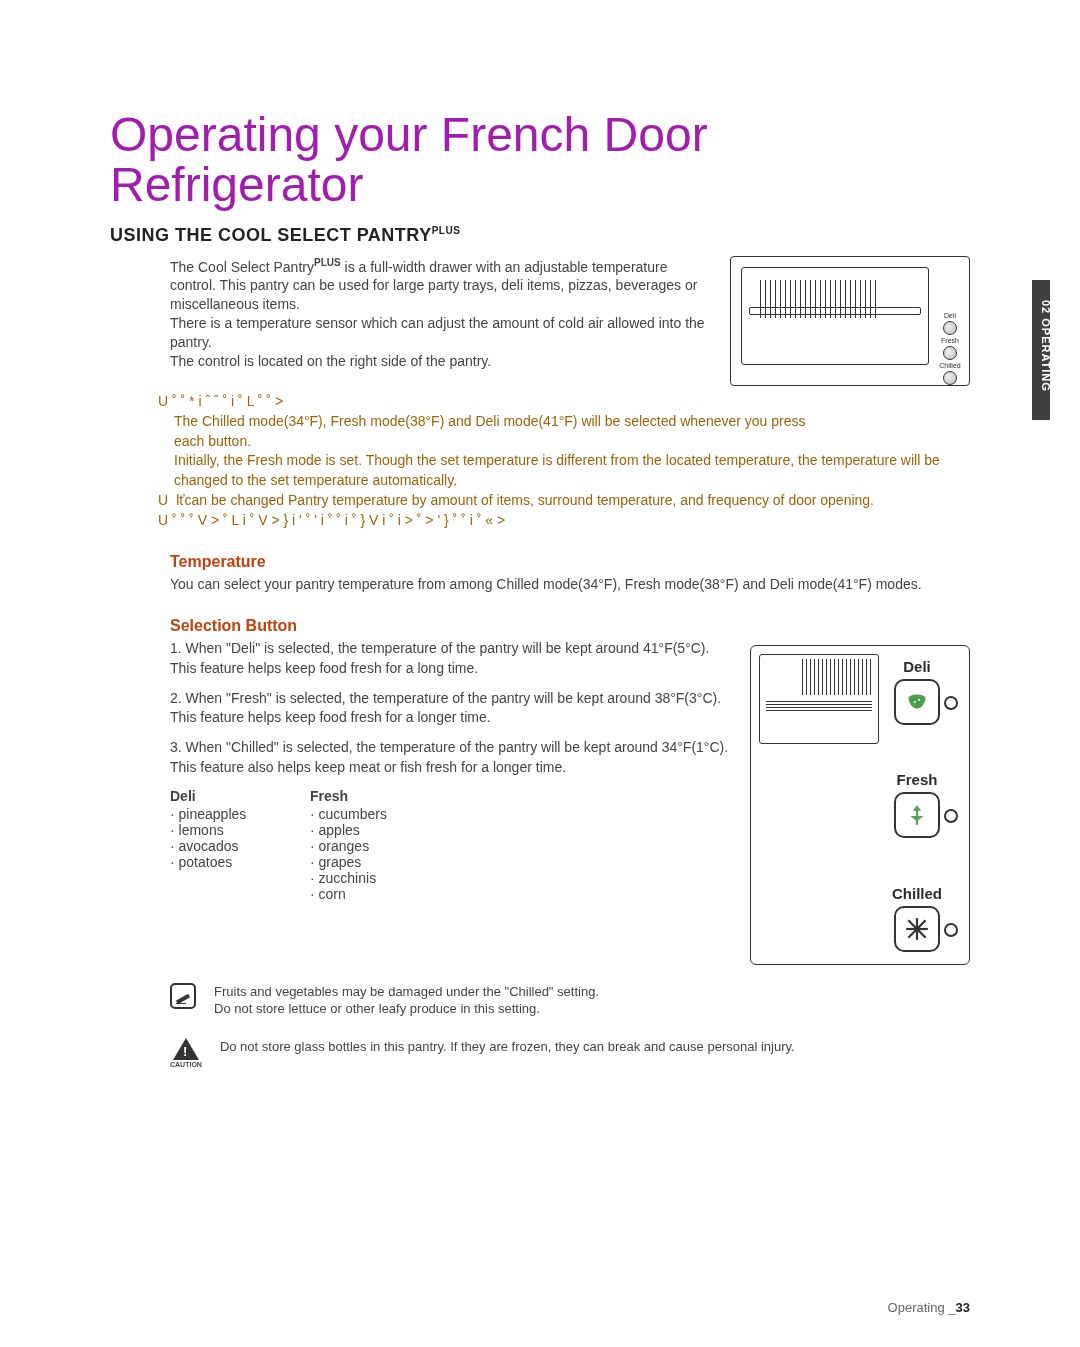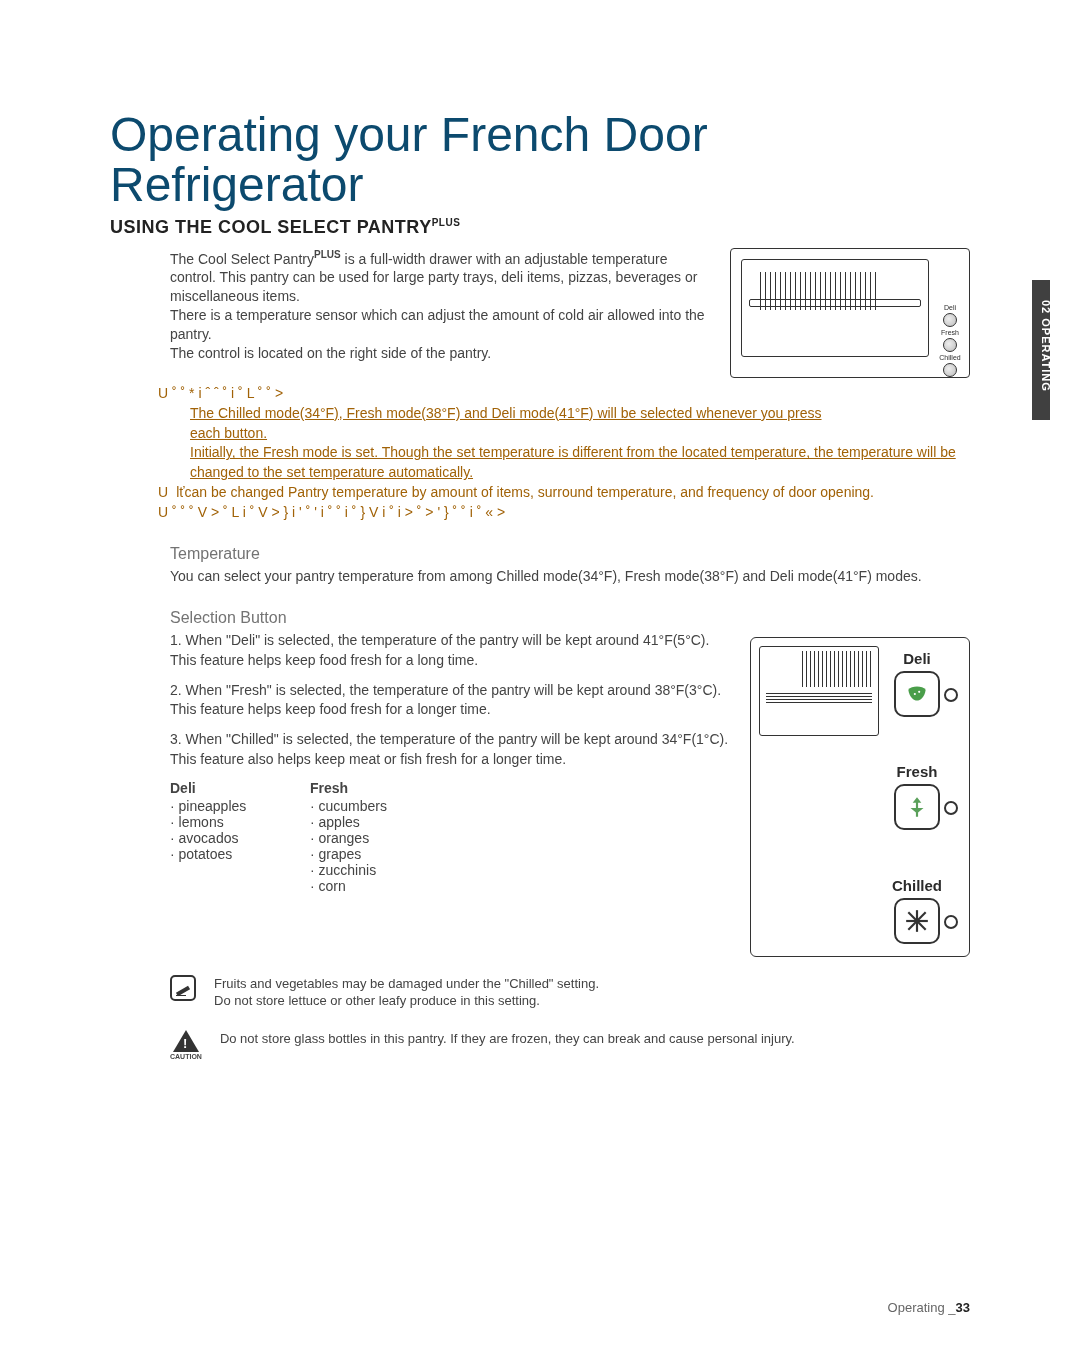--- a/index.html
+++ b/index.html
@@ -33,23 +33,23 @@
     top: 300px;
     writing-mode: vertical-rl;
     font-size: 11px;
     font-weight: bold;
     letter-spacing: 1px;
     color: #fff;
   }
   h1.title {
     font-size: 48px;
     font-weight: 300;
-    color: #0c4a6e;
+    color: #a21caf;
     line-height: 1.05;
-    margin-bottom: 6px;
+    margin-bottom: 14px;
   }
   h2.section {
     font-size: 18px;
     font-weight: bold;
     color: #222;
     letter-spacing: 0.5px;
     margin-bottom: 10px;
   }
   sup.plusmark { font-size: 10px; font-weight: bold; }
   .intro-wrap {
@@ -105,25 +105,25 @@
     margin-left: 48px;
     font-size: 14px;
     line-height: 1.42;
     color: #a16207;
   }
   .bullets .b {
     display: flex;
     gap: 8px;
   }
   .bullets .b > .mark { flex: 0 0 auto; }
-  .bullets .sub { margin-left: 32px; text-decoration: underline; }
+  .bullets .sub { margin-left: 16px; }
   .subheading {
     font-size: 16px;
-    font-weight: normal;
-    color: #737373;
+    font-weight: bold;
+    color: #c2410c;
     margin: 22px 0 4px 60px;
   }
   .para {
     margin-left: 60px;
     font-size: 14px;
     line-height: 1.42;
     color: #444;
   }
   .sel-wrap {
     display: flex;

